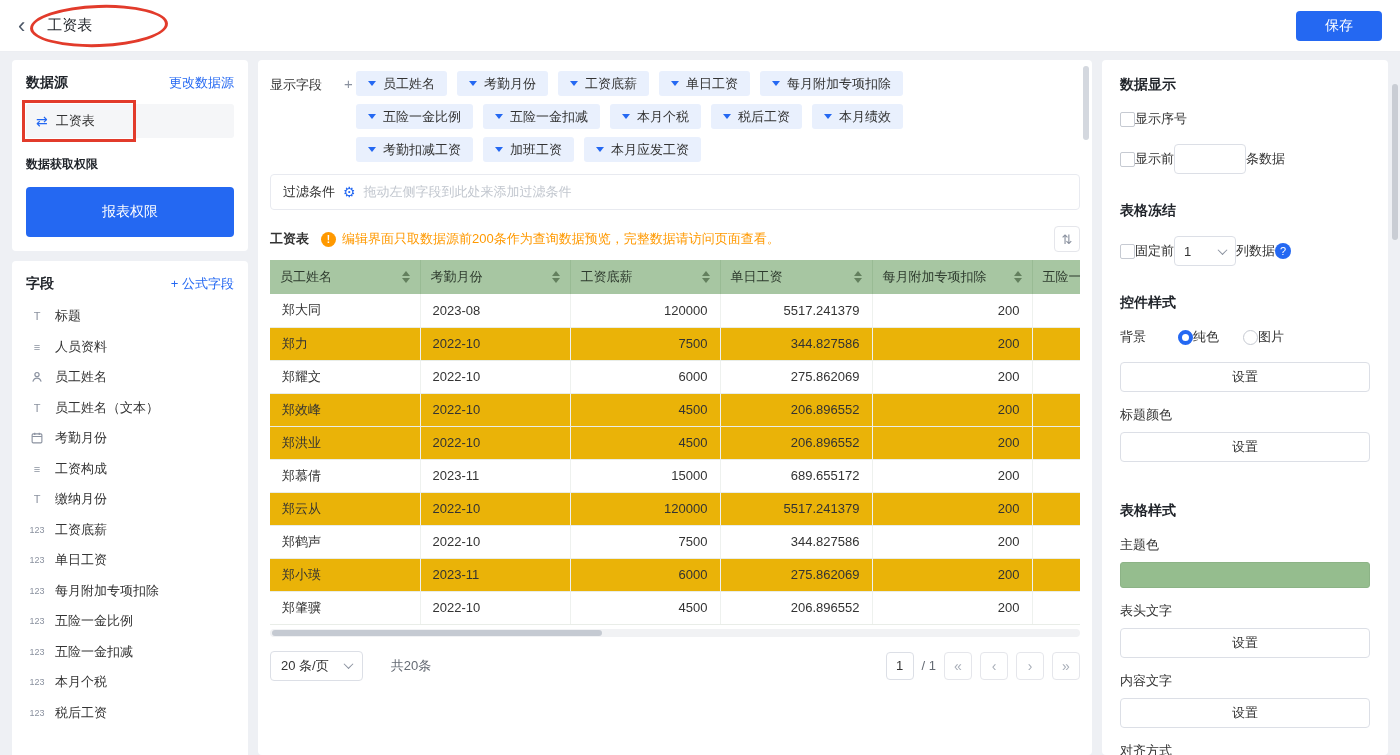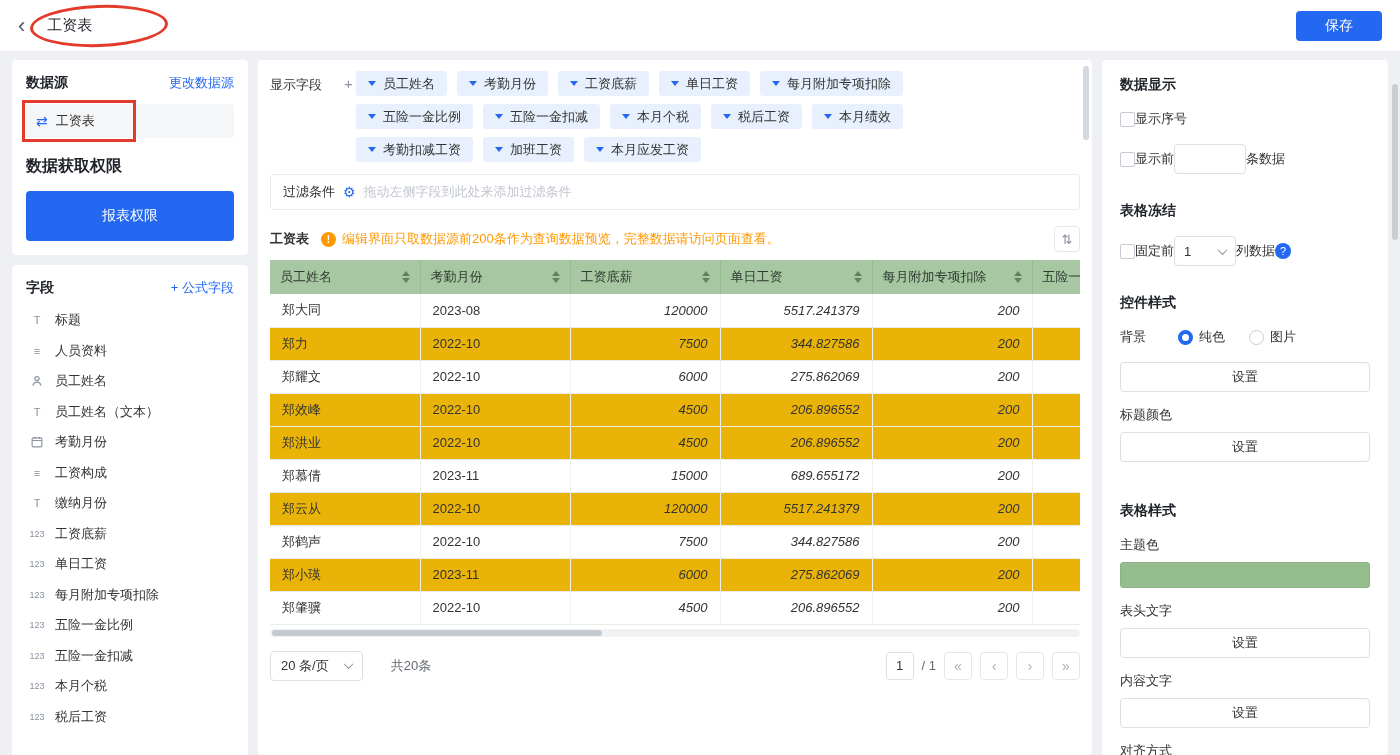--- a/index.html
+++ b/index.html
@@ -16,21 +16,21 @@
   .content{position:relative;height:703px;}
   .left-col{position:absolute;left:12px;top:8px;width:236px;}
   .ds-panel{padding:14px;position:relative;margin-bottom:10px;}
   .fields-panel{padding:14px;height:512px;overflow:hidden;}
   .panel-head{display:flex;align-items:center;justify-content:space-between;}
   .panel-title{font-size:14px;font-weight:700;color:#1f2329;}
   .blue-link{color:#2468f2;font-size:13px;cursor:pointer;text-decoration:none;}
   .ds-item{margin-top:12px;background:#f5f6f8;height:34px;border-radius:3px;display:flex;align-items:center;padding:0 10px;gap:8px;position:relative;cursor:pointer;}
   .swap-ic{color:#2468f2;font-size:14px;}
   .red-rect{position:absolute;left:-4px;top:-4px;width:114px;height:42px;border:3px solid #e23b2b;pointer-events:none;}
-  .perm-title{margin-top:18px;font-size:16px;font-weight:700;color:#1f2329;}
+  .perm-title{margin-top:18px;font-size:12px;font-weight:700;color:#1f2329;}
   .perm-btn{margin-top:14px;width:100%;height:50px;background:#2468f2;color:#fff;border:none;border-radius:4px;font-size:14px;cursor:pointer;}
   .field-list{list-style:none;margin-top:8px;}
   .field-item{height:30.5px;display:flex;align-items:center;gap:9px;color:#333;cursor:pointer;padding:0 2px;}
   .f-icon{width:18px;color:#8a919f;display:inline-flex;justify-content:center;align-items:center;font-size:11px;flex:none;}
   .f-icon.num{font-size:9px;}
   
   .center-col{position:absolute;left:258px;top:8px;width:834px;height:695px;padding:11px 12px;overflow:hidden;}
   .df-row{display:flex;}
   .df-label-wrap{flex:none;width:86px;padding-top:5px;display:flex;gap:22px;align-items:flex-start;color:#333;}
   .plus{color:#8a919f;font-size:15px;cursor:pointer;line-height:1;}
@@ -49,21 +49,21 @@
   .sort-btn{margin-left:auto;width:26px;height:26px;border:1px solid #e5e6eb;border-radius:4px;color:#8a919f;display:flex;align-items:center;justify-content:center;cursor:pointer;background:#fff;font-size:13px;}
   .table-wrap{margin-top:6px;width:810px;overflow:hidden;}
   table{border-collapse:collapse;table-layout:fixed;width:902px;}
   th{background:#a7c6a2;height:34px;font-weight:400;color:#2e3b2e;text-align:left;padding:0 10px;border-right:1px solid #99bb94;}
   .th-inner{display:flex;align-items:center;justify-content:space-between;}
   .sort-stack{display:flex;flex-direction:column;align-items:center;gap:2px;cursor:pointer;}
   .tri-up{width:0;height:0;border-left:4px solid transparent;border-right:4px solid transparent;border-bottom:5px solid #63805e;}
   .tri-dn{width:0;height:0;border-left:4px solid transparent;border-right:4px solid transparent;border-top:5px solid #63805e;}
   td{height:33px;padding:0 12px;border-bottom:1px solid #e9ede8;border-right:1px solid #eef1ee;background:#fff;color:#333;}
   tr.stripe td{background:#eab308;padding-left:12px;}
-  td.num{text-align:right;font-style:italic;}
+  td.num{text-align:right;}
   .hscroll{margin-top:4px;width:810px;height:8px;background:#f1f2f4;border-radius:4px;position:relative;}
   .hscroll .thumb{position:absolute;left:2px;top:1px;width:330px;height:6px;background:#c5cad2;border-radius:3px;}
   .pagination{margin-top:14px;display:flex;align-items:center;gap:28px;}
   .page-size{height:30px;border:1px solid #dcdfe6;border-radius:4px;display:flex;align-items:center;gap:16px;padding:0 10px;cursor:pointer;background:#fff;}
   .chev{width:7px;height:7px;border-right:1.5px solid #8a919f;border-bottom:1.5px solid #8a919f;transform:rotate(45deg) translate(-1px,-1px);}
   .total{color:#646a73;}
   .pg-right{margin-left:auto;display:flex;align-items:center;gap:8px;color:#646a73;}
   .page-cur{width:28px;height:28px;border:1px solid #dcdfe6;border-radius:4px;display:flex;align-items:center;justify-content:center;color:#333;background:#fff;}
   .nav-group{display:flex;gap:8px;}
   .nav-btn{width:28px;height:28px;border:1px solid #e5e6eb;border-radius:4px;display:flex;align-items:center;justify-content:center;color:#a8aeb8;background:#fff;cursor:pointer;font-size:14px;}
@@ -72,21 +72,21 @@
   .right-col{position:absolute;left:1102px;top:8px;width:286px;height:695px;padding:16px 18px;overflow:hidden;}
   .sec-title{font-size:14px;font-weight:700;color:#1f2329;margin-bottom:16px;}
   .sec-title.mt{margin-top:28px;}
   .row{display:flex;align-items:center;gap:0;margin-bottom:16px;color:#333;}
   .cb{width:15px;height:15px;border:1px solid #c6cad2;border-radius:2px;background:#fff;flex:none;cursor:pointer;}
   .input-box{width:72px;height:30px;border:1px solid #dcdfe6;border-radius:4px;background:#fff;cursor:text;}
   .select-box{width:62px;height:30px;border:1px solid #dcdfe6;border-radius:4px;background:#fff;display:flex;align-items:center;justify-content:space-between;padding:0 9px;cursor:pointer;}
   .help-ic{width:16px;height:16px;border-radius:50%;background:#2468f2;color:#fff;font-size:11px;display:inline-flex;align-items:center;justify-content:center;flex:none;cursor:pointer;}
   .radio{width:15px;height:15px;border-radius:50%;border:1px solid #c6cad2;background:#fff;flex:none;cursor:pointer;}
   .radio.checked{border:4.5px solid #2468f2;}
-  .radio-lab{display:flex;align-items:center;gap:6px;cursor:pointer;}
+  .radio-lab{display:flex;align-items:center;gap:0;cursor:pointer;}
   .bg-row{gap:0;}
   .bg-row .lab{width:58px;}
   .bg-row .radio-lab{margin-right:24px;}
   .set-btn{width:100%;height:30px;border:1px solid #dcdfe6;border-radius:4px;background:#fff;color:#333;font-size:13px;cursor:pointer;margin-bottom:12px;}
   .sub-label{margin:2px 0 8px;color:#333;}
   .swatch{height:26px;border-radius:3px;border:1px solid #8cb386;margin-bottom:14px;cursor:pointer;}
   .page-scroll{position:fixed;right:2px;top:84px;width:6px;height:156px;background:#c9cdd4;border-radius:3px;}
 </style>
 </head>
 <body>

